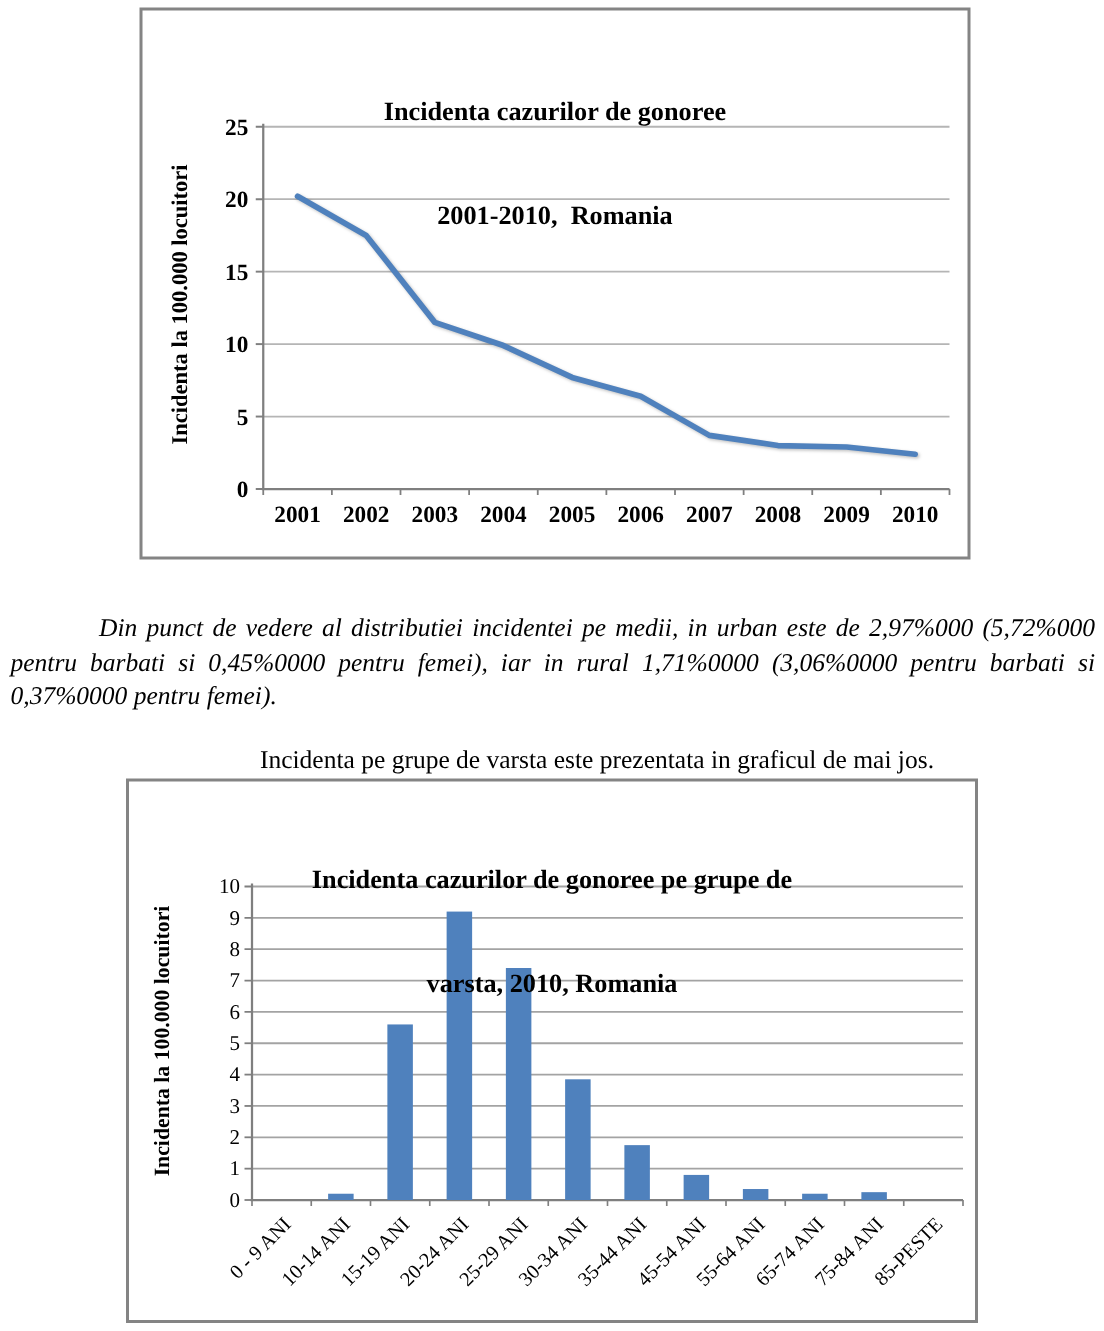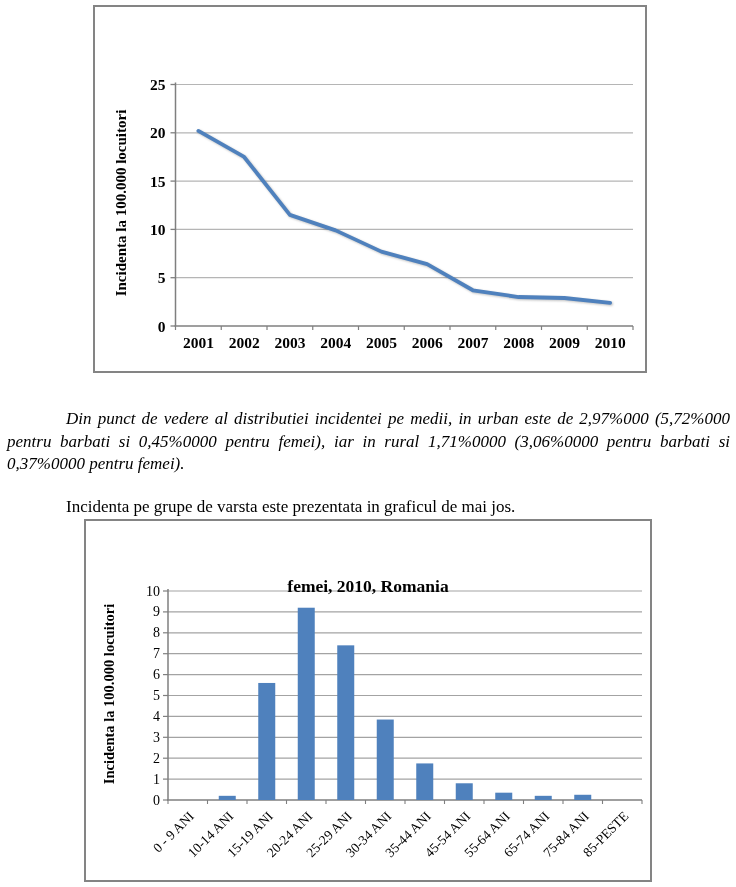--- a/index.html
+++ b/index.html
@@ -22,21 +22,21 @@
   #fig2 .chart-title { top:8px; }
   .ylabel {
     position:absolute; white-space:nowrap; font-weight:bold;
     transform:translate(-50%,-50%) rotate(-90deg);
   }
   #fig1 .ylabel { left:26px; top:196px; font-size:15px; }
   #fig2 .ylabel { left:23px; top:173px; font-size:14.5px; }
   svg.plot { position:absolute; left:0; top:0; }
   .para {
     position:absolute; left:7px; width:723px;
-    font-size:17px; line-height:22.5px;
+    font-size:17px; line-height:22.5px;text-align:center;
   }
   #p1 { top:391px; text-align:justify; text-indent:59px;font-style:italic; }
   #p2 { top:479px; text-indent:59px; }
 </style>
 </head>
 <body>
 
 <div class="figure" id="fig1">
   <svg class="plot" id="line-plot" width="550" height="364" viewBox="0 0 550 364">
       <line x1="80.5" x2="538" y1="270.7" y2="270.7" stroke="#b5b5b5" stroke-width="1.2"></line>
@@ -74,20 +74,24 @@
       <text x="194.875" y="341" text-anchor="middle" fill="#000000" font-family="&quot;Liberation Serif&quot;, serif" font-size="15.5" font-weight="bold">2003</text>
       <text x="240.625" y="341" text-anchor="middle" fill="#000000" font-family="&quot;Liberation Serif&quot;, serif" font-size="15.5" font-weight="bold">2004</text>
       <text x="286.375" y="341" text-anchor="middle" fill="#000000" font-family="&quot;Liberation Serif&quot;, serif" font-size="15.5" font-weight="bold">2005</text>
       <text x="332.125" y="341" text-anchor="middle" fill="#000000" font-family="&quot;Liberation Serif&quot;, serif" font-size="15.5" font-weight="bold">2006</text>
       <text x="377.875" y="341" text-anchor="middle" fill="#000000" font-family="&quot;Liberation Serif&quot;, serif" font-size="15.5" font-weight="bold">2007</text>
       <text x="423.625" y="341" text-anchor="middle" fill="#000000" font-family="&quot;Liberation Serif&quot;, serif" font-size="15.5" font-weight="bold">2008</text>
       <text x="469.375" y="341" text-anchor="middle" fill="#000000" font-family="&quot;Liberation Serif&quot;, serif" font-size="15.5" font-weight="bold">2009</text>
       <text x="515.125" y="341" text-anchor="middle" fill="#000000" font-family="&quot;Liberation Serif&quot;, serif" font-size="15.5" font-weight="bold">2010</text>
       <polyline points="103.375,123.86800000000002 149.125,149.95000000000002 194.875,207.91 240.625,223.36599999999999 286.375,244.618 332.125,257.176 377.875,283.258 423.625,290.02 469.375,290.986 515.125,295.816" fill="none" stroke="#4f81bd" stroke-width="3.8" stroke-linecap="round" stroke-linejoin="round" style="filter:drop-shadow(1px 1.5px 1px rgba(0,0,0,0.25))"></polyline>
     </svg>
+  <div class="chart-title">
+    <div>Incidenta cazurilor de gonoree</div>
+    <div>2001-2010,  Romania</div>
+  </div>
   <div class="ylabel">Incidenta la 100.000 locuitori</div>
 </div>
 
 <p class="para" id="p1">Din punct de vedere al distributiei incidentei pe medii, in urban este de 2,97%000 (5,72%000 pentru barbati si 0,45%0000 pentru femei), iar in rural 1,71%0000 (3,06%0000 pentru barbati si 0,37%0000 pentru femei).</p>
 <p class="para" id="p2">Incidenta pe grupe de varsta este prezentata in graficul de mai jos.</p>
 
 <div class="figure" id="fig2">
   <svg class="plot" id="bar-plot" width="564" height="359" viewBox="0 0 564 359">
       <line x1="82" x2="556" y1="258.1" y2="258.1" stroke="#a3a3a3" stroke-width="1.2"></line>
       <line x1="82" x2="556" y1="237.2" y2="237.2" stroke="#a3a3a3" stroke-width="1.2"></line>
@@ -153,16 +157,17 @@
       <text x="266.75" y="296" text-anchor="end" fill="#000000" font-family="&quot;Liberation Serif&quot;, serif" font-size="13.5" font-weight="normal" transform="rotate(-45 266.75 296)">25-29 ANI</text>
       <text x="306.25" y="296" text-anchor="end" fill="#000000" font-family="&quot;Liberation Serif&quot;, serif" font-size="13.5" font-weight="normal" transform="rotate(-45 306.25 296)">30-34 ANI</text>
       <text x="345.75" y="296" text-anchor="end" fill="#000000" font-family="&quot;Liberation Serif&quot;, serif" font-size="13.5" font-weight="normal" transform="rotate(-45 345.75 296)">35-44 ANI</text>
       <text x="385.25" y="296" text-anchor="end" fill="#000000" font-family="&quot;Liberation Serif&quot;, serif" font-size="13.5" font-weight="normal" transform="rotate(-45 385.25 296)">45-54 ANI</text>
       <text x="424.75" y="296" text-anchor="end" fill="#000000" font-family="&quot;Liberation Serif&quot;, serif" font-size="13.5" font-weight="normal" transform="rotate(-45 424.75 296)">55-64 ANI</text>
       <text x="464.25" y="296" text-anchor="end" fill="#000000" font-family="&quot;Liberation Serif&quot;, serif" font-size="13.5" font-weight="normal" transform="rotate(-45 464.25 296)">65-74 ANI</text>
       <text x="503.75" y="296" text-anchor="end" fill="#000000" font-family="&quot;Liberation Serif&quot;, serif" font-size="13.5" font-weight="normal" transform="rotate(-45 503.75 296)">75-84 ANI</text>
       <text x="543.25" y="296" text-anchor="end" fill="#000000" font-family="&quot;Liberation Serif&quot;, serif" font-size="13.5" font-weight="normal" transform="rotate(-45 543.25 296)">85-PESTE</text>
     </svg>
   <div class="chart-title">
-    <div>femei, 2010, Romania</div>
+    <div>Incidenta cazurilor de gonoree pe grupe de</div>
+    <div>varsta, 2010, Romania</div>
   </div>
   <div class="ylabel">Incidenta la 100.000 locuitori</div>
 </div>
 
 </body></html>

